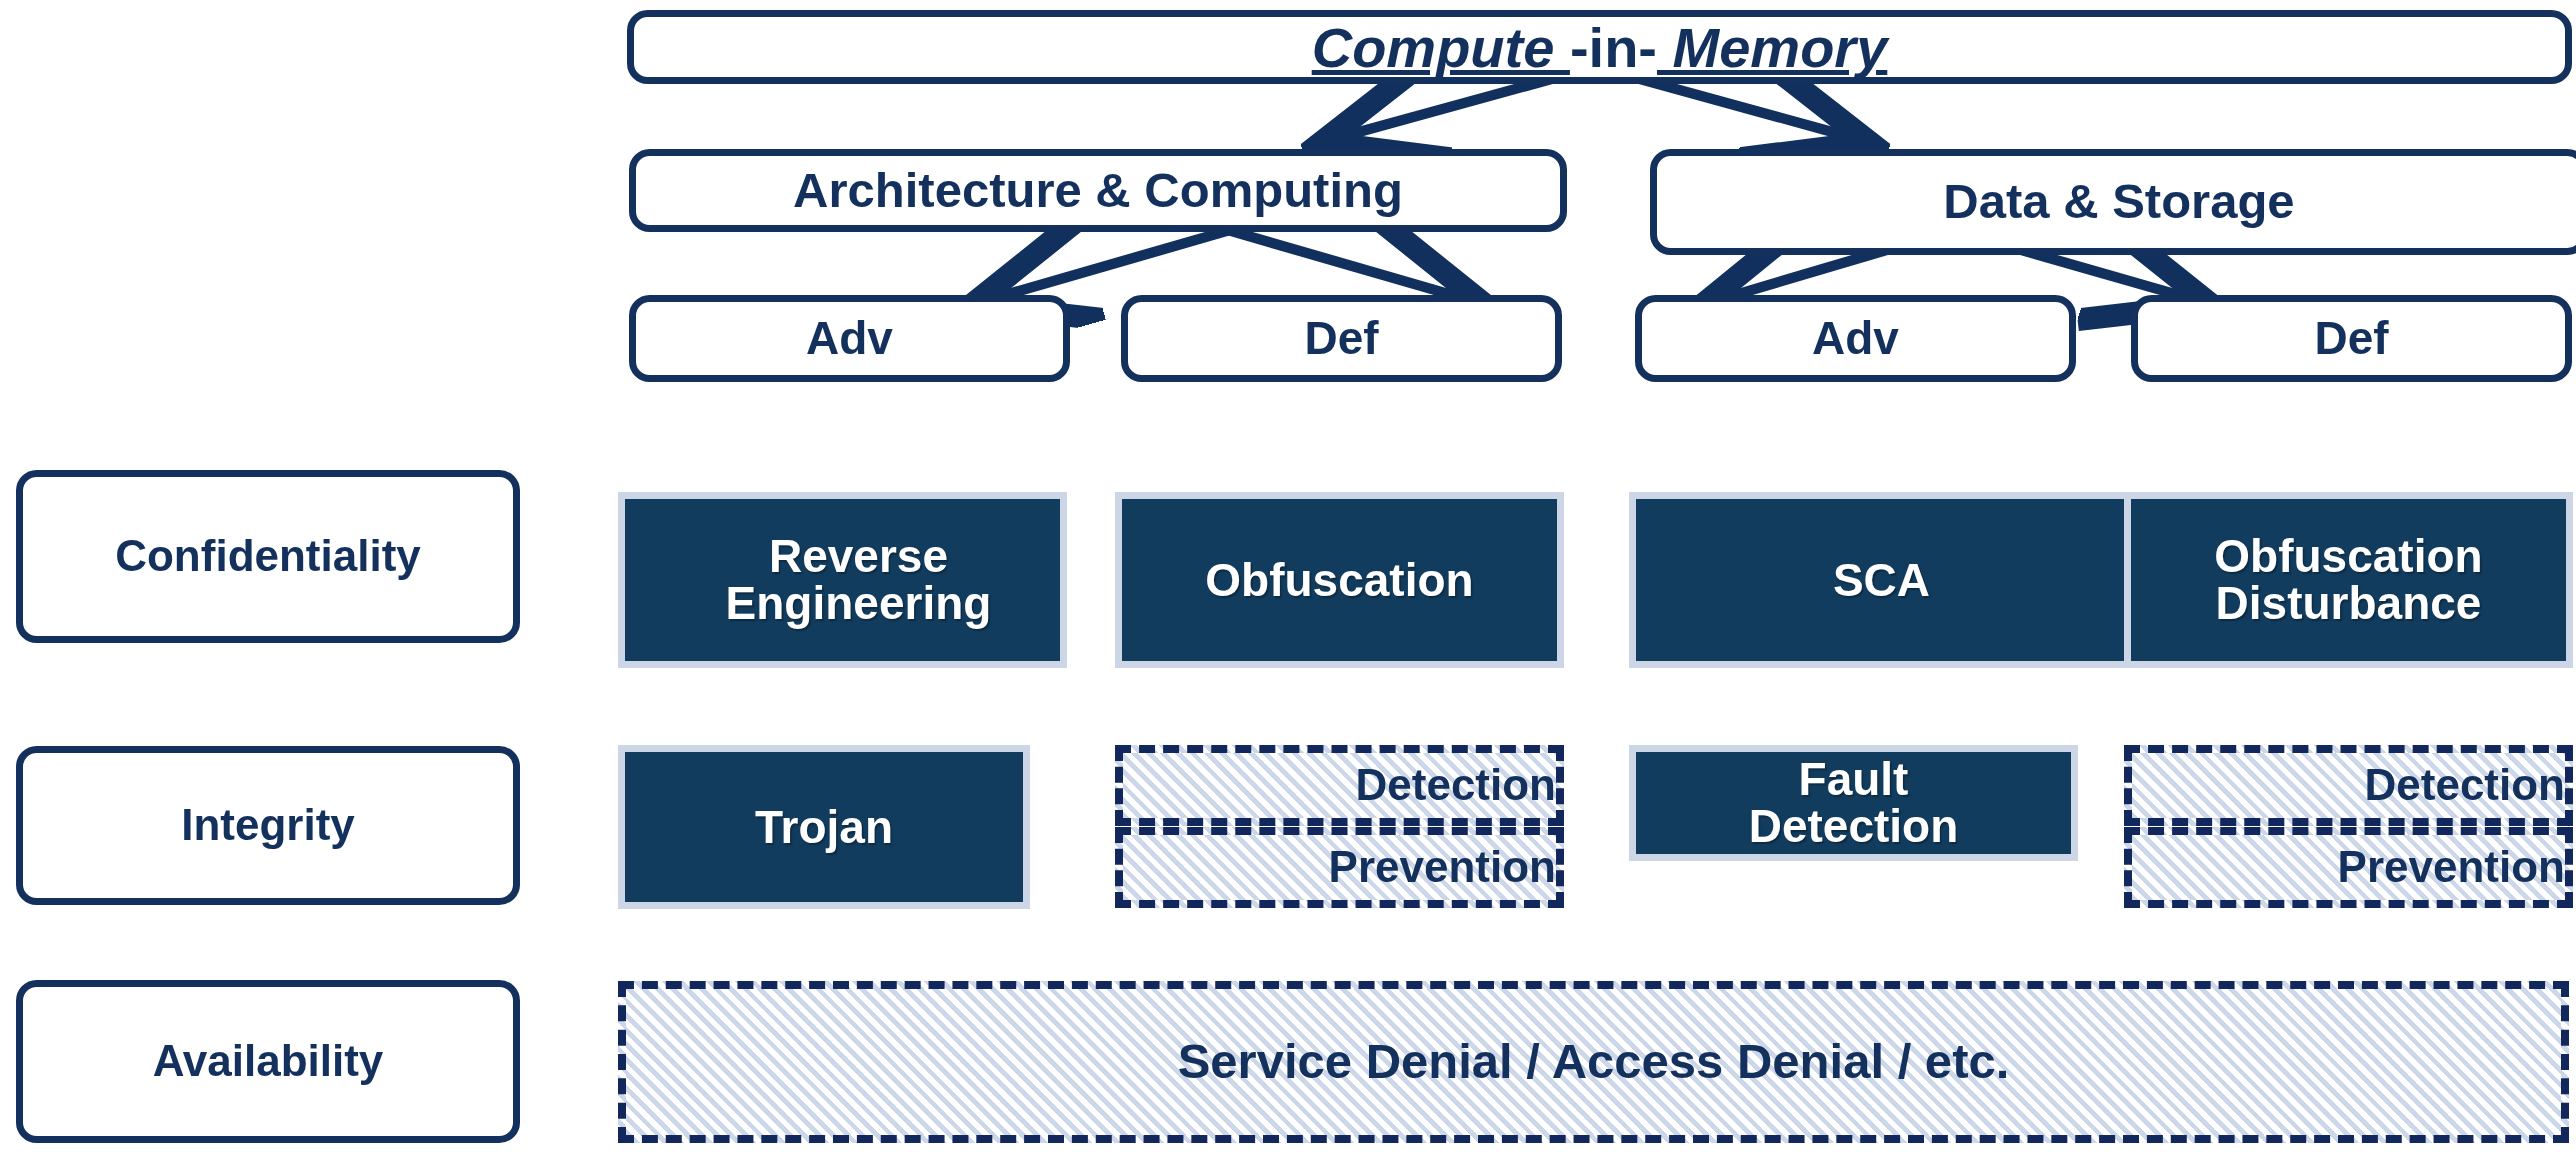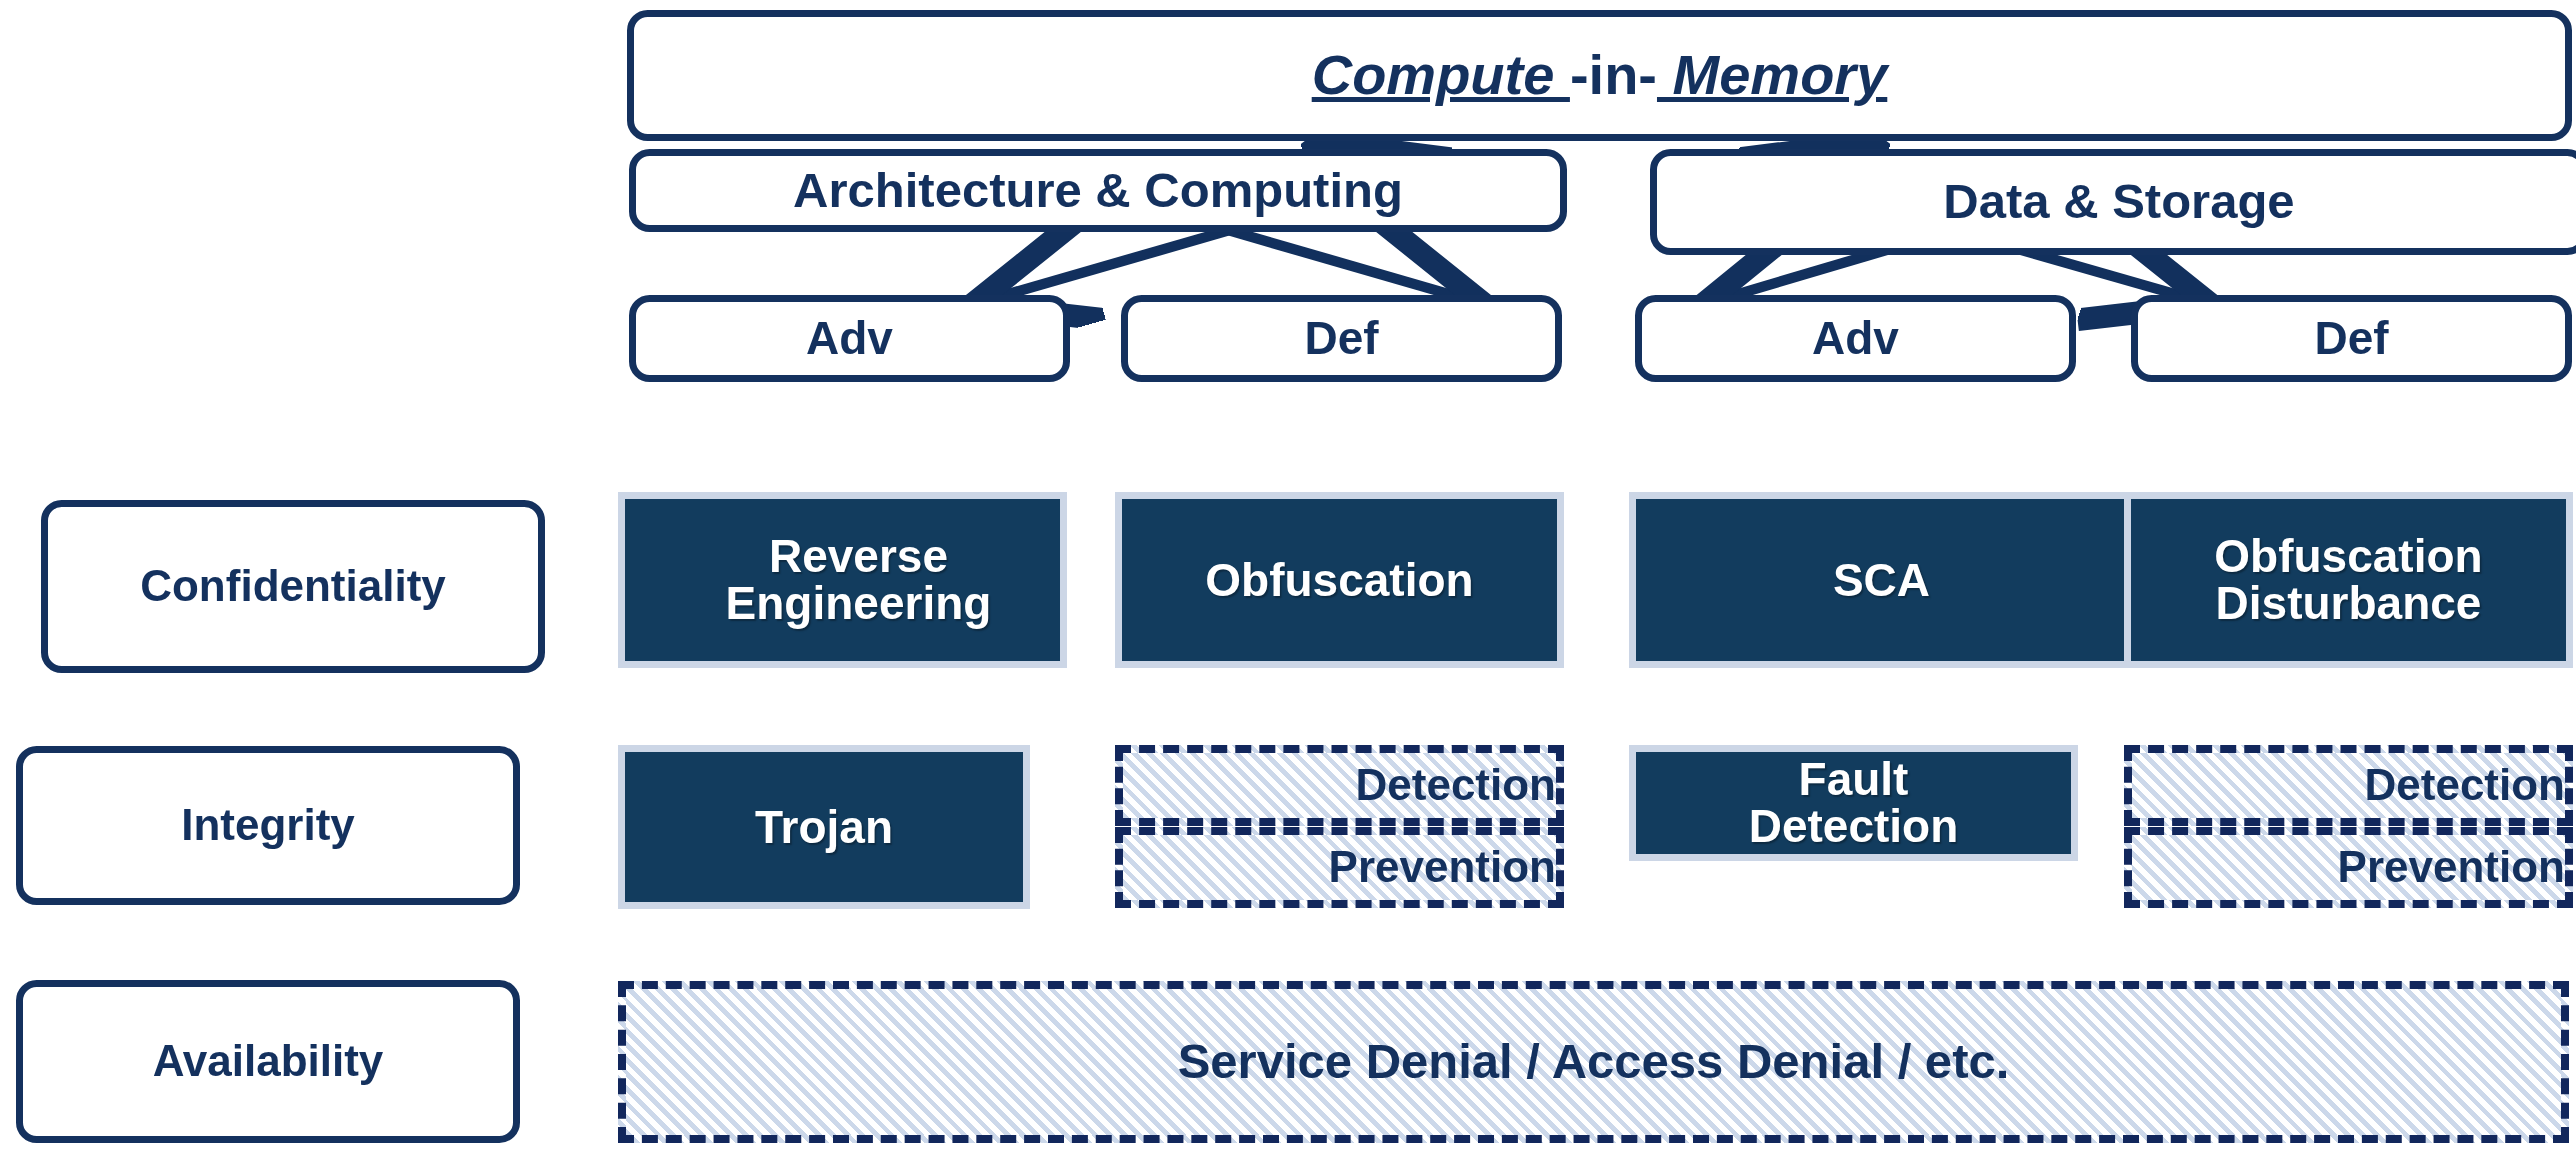--- a/index.html
+++ b/index.html
@@ -117,21 +117,21 @@
       <path d="M1548,290 L1250,376"></path>
       <path d="M1548,290 L1845,376"></path>
     </g>
 
     <g stroke="#12305d" stroke-width="13" fill="none" marker-end="url(#ah)">
       <path d="M2460,290 L2170,376"></path>
       <path d="M2460,290 L2760,376"></path>
     </g>
   </svg>
 
-  <div class="node outline title-box" style="left:627px; top:9.5px; width:1945px; height:131px;">
+  <div class="node outline title-box" style="left:627px; top:9.5px; width:1945px; height:74px;align-items:flex-end;">
     <span>
       <span class="ital">Compute </span><span class="plain">-in-</span><span class="ital"> Memory</span>
     </span>
   </div>
 
   <div class="node outline lvl2" style="left:629px; top:149px; width:938px; height:83px;">
     <span>Architecture &amp; Computing</span>
   </div>
 
   <div class="node outline lvl2" style="left:1650px; top:149px; width:938px; height:106px;text-align:right;">
@@ -147,21 +147,21 @@
   </div>
 
   <div class="node outline lvl3" style="left:1635px; top:295px; width:441px; height:87px;">
     <span>Adv</span>
   </div>
 
   <div class="node outline lvl3" style="left:2131px; top:295px; width:441px; height:87px;">
     <span>Def</span>
   </div>
 
-  <div class="node outline cia" style="left:16px; top:500px; width:504px; height:173px;margin-left:25px;">
+  <div class="node outline cia" style="left:16px; top:470px; width:504px; height:173px;">
     <span>Confidentiality</span>
   </div>
 
   <div class="node outline cia" style="left:16px; top:746px; width:504px; height:159px;">
     <span>Integrity</span>
   </div>
 
   <div class="node outline cia" style="left:16px; top:980px; width:504px; height:163px;">
     <span>Availability</span>
   </div>

